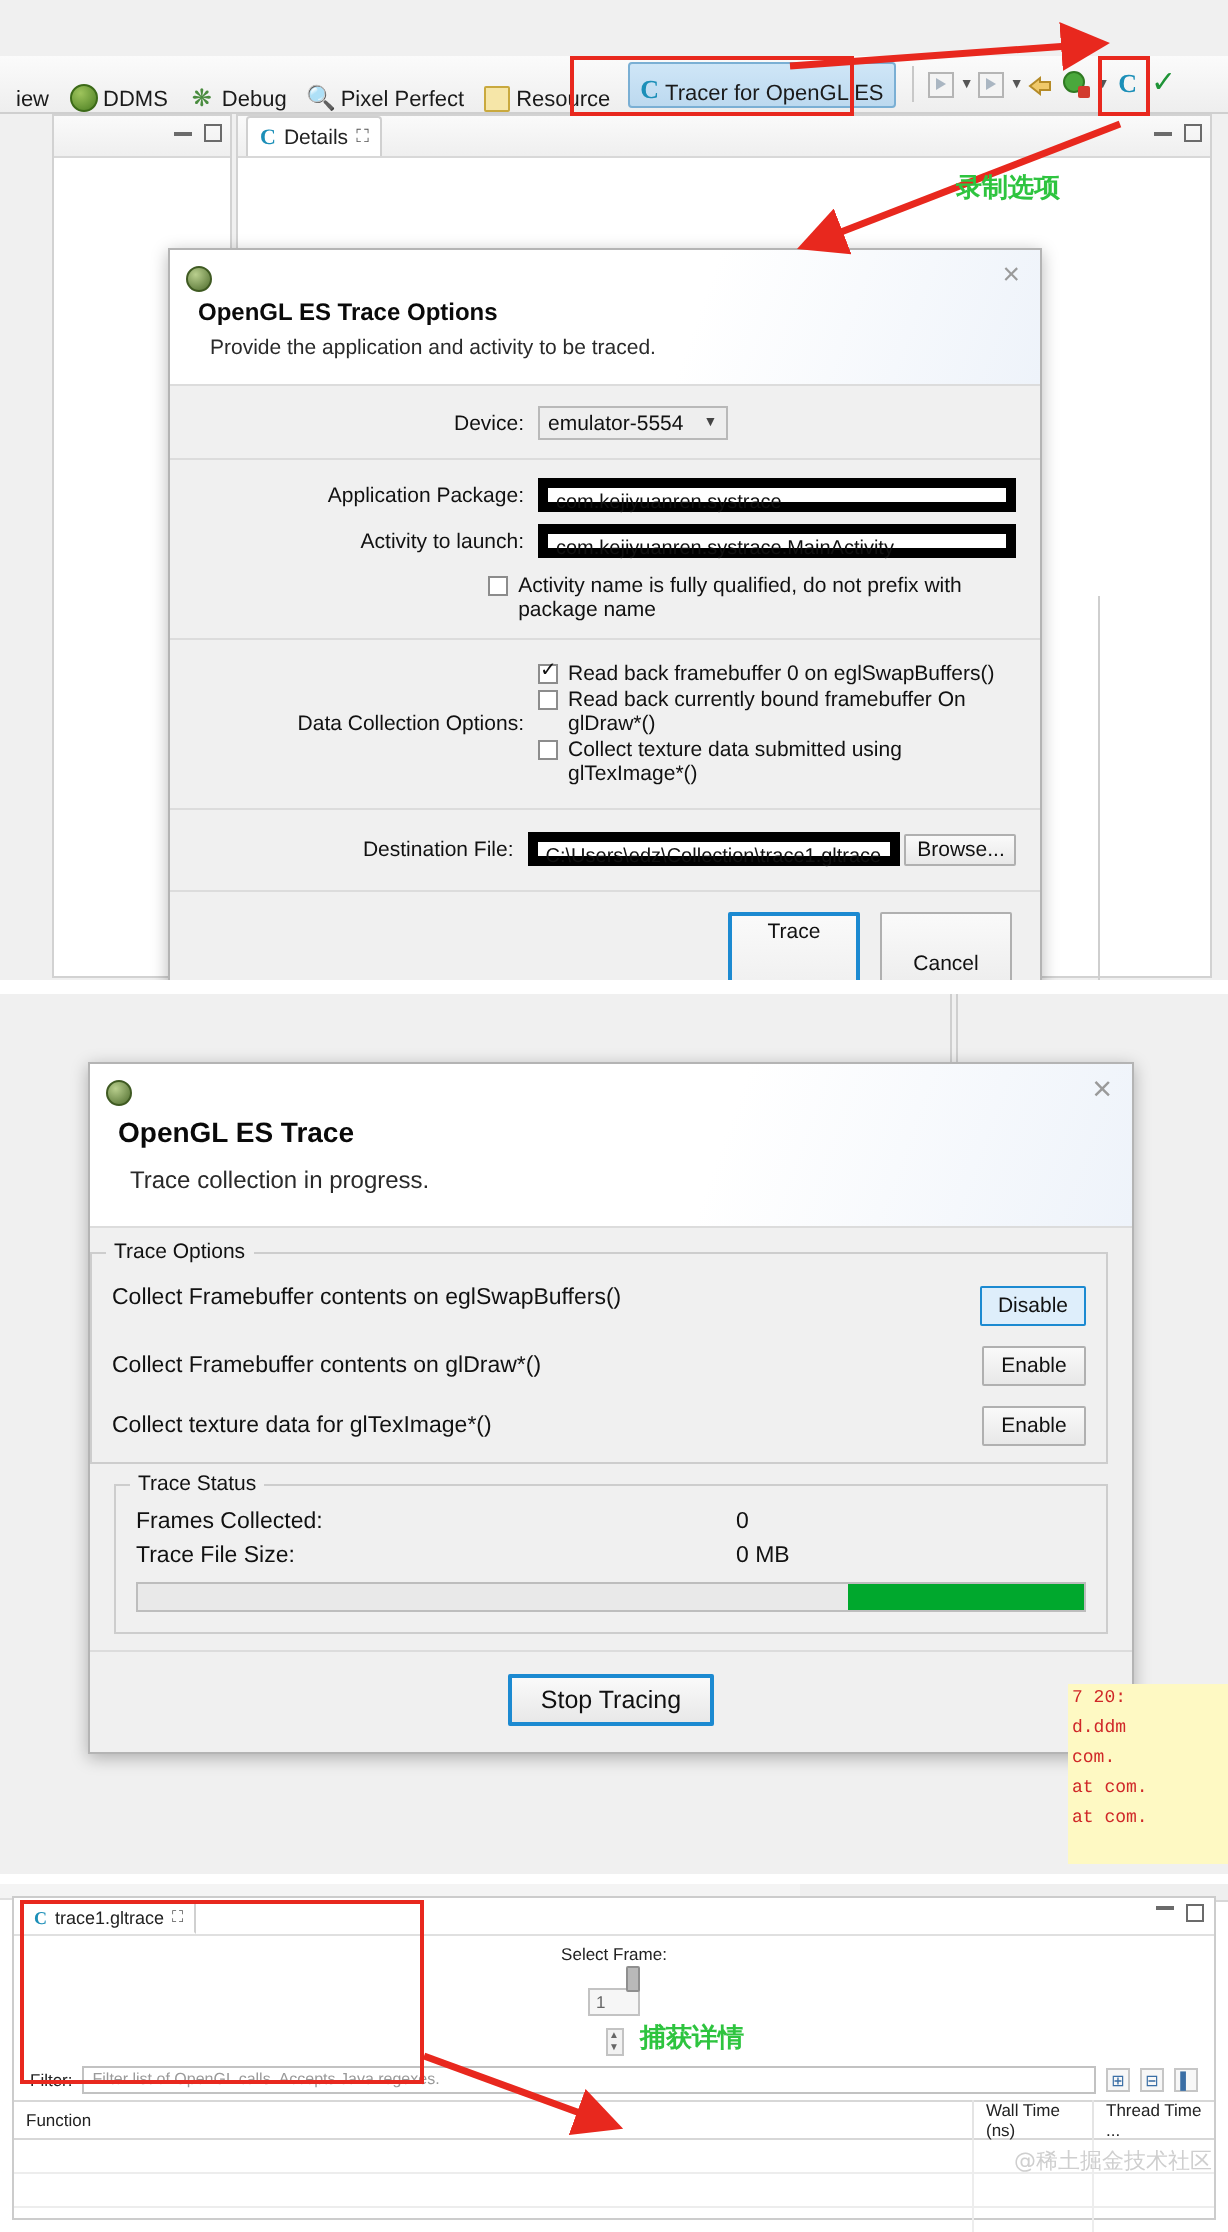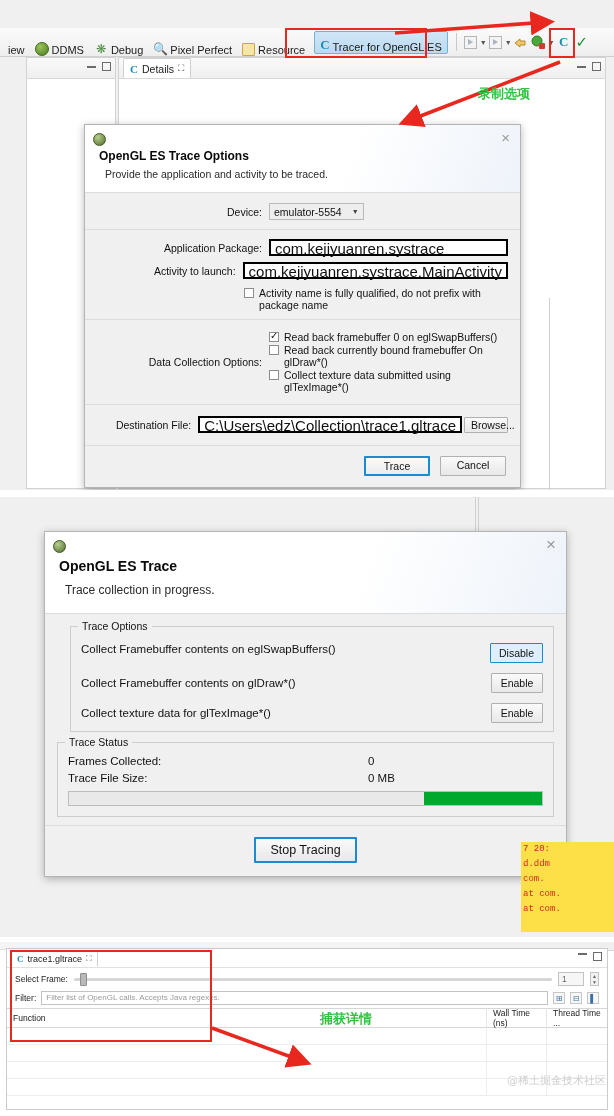--- a/index.html
+++ b/index.html
@@ -53,43 +53,43 @@
   .dlg-icon { position:absolute; left:8px; top:8px; width:13px;height:13px;border-radius:50%;
               background: radial-gradient(circle at 35% 30%, #b9cf8e, #4d6b2c); border:1px solid #3f5a22;}
   .dlg-x { position:absolute; right:10px; top:6px; font-size:15px; color:#9a9a9a; line-height:14px; cursor:pointer;}
   .dlg-title { font-size:12px; font-weight:bold; color:#0a0a0a; margin:14px 0 0 0;}
   .dlg-sub { font-size:10.5px; color:#2a2a2a; margin:5px 0 0 6px;}
   .dlg-body { padding:0; }
   .hsep { height:1px; background:#dcdcdc; }
 
   .frow { display:flex; align-items:center; padding:3px 12px; font-size:10.5px; color:#111;}
   .flabel { text-align:right; padding-right:7px; white-space:nowrap; }
-  .finput { flex:1; height:17px; background:#fff; border:2px solid #000000; font-size:15px; color:#111;
+  .finput { flex:1; height:17px; background:#fff; border:5px solid #000000; font-size:10px; color:#111;
             padding:0 4px; line-height:15px; }
   .fselect { height:17px; background:#eeeeee; border:1px solid #b9b9b9; font-size:10.5px; color:#111;
              padding:0 4px; display:inline-flex; align-items:center; gap:10px;}
   .chev { font-size:7px; color:#444;}
   .cbrow { display:flex; align-items:flex-start; gap:5px; font-size:10.5px; color:#111; margin:1px 0;}
   .cb { width:10px;height:10px;border:1px solid #8c8c8c;background:#fff; display:inline-block; position:relative; margin-top:1px; flex:none;}
   .cb.on::after { content:"✓"; position:absolute; left:0px; top:-3px; font-size:10px; color:#111; }
   .btn { border:1px solid #b0b0b0; background:linear-gradient(#fafafa,#e8e8e8); font-size:10.5px; color:#111;
-         padding:2px 10px; border-radius:1px; min-width:44px; text-align:center; cursor:pointer;}
+         padding:19px 10px; border-radius:1px; min-width:44px; text-align:center; cursor:pointer;}
   .btn.primary { border:2px solid #1c8ad1; background:linear-gradient(#fafafa,#ececec); padding:2px 9px;}
   .group { border:1px solid #cdcdcd; margin:8px 10px; padding:6px 8px 8px 8px; position:relative; background:#f0f0f0;}
   .group > .gtitle { position:absolute; top:-7px; left:7px; background:#f0f0f0; padding:0 4px; font-size:10.5px; color:#111;}
 
   
   .strip2 { position:absolute; left:0; top:497px; width:614px; height:440px; background:#f0f0f0; overflow:hidden;}
 
   
   .strip3 { position:absolute; left:0; top:942px; width:614px; height:174px; background:#ffffff; overflow:hidden;}
   .tv { position:absolute; left:6px; top:6px; right:6px; bottom:6px; background:#fff; border:1px solid #cccccc;}
   .tvtab { display:flex; align-items:center; gap:4px; font-size:9px; color:#222; background:#fff;
            border:1px solid #d0d0d0; border-bottom:1px solid #fff; height:16px; padding:0 5px; margin:2px 0 0 4px; width:fit-content;}
-  .sliderrow { display:flex; align-items:center; font-size:8.5px; color:#222; padding:4px 8px 2px 8px; gap:6px;}
+  .sliderrow { display:flex; align-items:center; font-size:8.5px; color:#222; padding:4px 8px 2px 8px; gap:6px;flex-direction:column;}
   .track { flex:1; height:3px; background:#d6d6d6; border-radius:2px; position:relative;}
   .thumb { position:absolute; left:6px; top:-5px; width:7px; height:13px; background:#b9b9b9; border:1px solid #8f8f8f; border-radius:1px;}
   .spin { width:26px; height:14px; border:1px solid #c3c3c3; background:#f6f6f6; font-size:8.5px; color:#666; padding:0 3px; line-height:12px;}
   .spinbtns { width:9px;height:14px;border:1px solid #c3c3c3;background:#f2f2f2; display:flex;flex-direction:column;align-items:center;justify-content:space-around; font-size:5px; color:#666;}
   .filterrow { display:flex; align-items:center; font-size:8.5px; color:#222; padding:3px 8px; gap:5px;}
   .filterinput { flex:1; height:14px; border:1px solid #c2c2c2; background:#fff; font-size:8px; color:#9a9a9a; padding:0 4px; line-height:12px;}
   .fbtn { width:12px;height:12px; border:1px solid #c6c6c6; background:#f7f7f7; color:#3a6ea5; font-size:8px; display:flex;align-items:center;justify-content:center;}
   .thead { display:flex; border-top:1px solid #d7d7d7; border-bottom:1px solid #d7d7d7; height:20px; align-items:center; font-size:8.5px; color:#222; background:#fff;}
   .th { padding:0 6px; border-right:1px solid #e4e4e4; height:20px; display:flex; align-items:center;}
   .trow { height:17px; border-bottom:1px solid #ededed; display:flex;}
@@ -275,21 +275,21 @@
     <div class="vline" style="left:478px; top:0; height:160px;"></div>
 
     <div class="dlg" style="left:44px; top:34px; width:523px; background:#f0f0f0;">
       <div class="dlg-head" style="padding:10px 14px 16px 14px;">
         <span class="dlg-icon"></span>
         <span class="dlg-x" style="font-size:17px;">×</span>
         <div class="dlg-title" style="font-size:14px; margin-top:16px;">OpenGL ES Trace</div>
         <div class="dlg-sub" style="font-size:12px; margin-top:9px;">Trace collection in progress.</div>
       </div>
 
-      <div class="group" style="margin:12px 12px 6px 25px; padding:10px 10px 8px 10px;">
+      <div class="group" style="margin:12px 12px 6px 0; padding:10px 10px 8px 10px;">
         <span class="gtitle">Trace Options</span>
 
         <div style="display:flex; align-items:flex-start; justify-content:space-between; margin:6px 0 10px 0;">
           <span style="font-size:11.5px;color:#111;">Collect Framebuffer contents on eglSwapBuffers()</span>
           <span class="btn" style="border:1.5px solid #1c8ad1;background:#deeefb;min-width:52px;padding:3px 8px;">Disable</span>
         </div>
         <div style="display:flex; align-items:center; justify-content:space-between; margin:0 0 10px 0;">
           <span style="font-size:11.5px;color:#111;">Collect Framebuffer contents on glDraw*()</span>
           <span class="btn" style="min-width:52px;padding:3px 8px;">Enable</span>
         </div>
@@ -313,21 +313,21 @@
           <div id="progbar" style="position: absolute; right: 0px; top: 0px; bottom: 0px; background: rgb(0, 168, 45); width: 25%;"></div>
         </div>
       </div>
 
       <div class="hsep"></div>
       <div style="display:flex; justify-content:center; padding:11px 0 13px 0;">
         <span class="btn" style="border:2px solid #1c8ad1; font-size:12.5px; padding:4px 14px;">Stop Tracing</span>
       </div>
     </div>
 
-    <div style="position:absolute; right:0; top:345px; width:93px; height:90px; background:#fde047;">
+    <div style="position:absolute; right:0; top:345px; width:80px; height:90px; background:#fef9c3;">
       <div class="cline">7 20:</div>
       <div class="cline">d.ddm</div>
       <div class="cline">com.</div>
       <div class="cline">at com.</div>
       <div class="cline">at com.</div>
     </div>
   </div>
 
   <div class="strip3">
     <div style="position:absolute;left:0;top:0;width:614px;height:8px;background:#f4f4f4;border-bottom:1px solid #e0e0e0;"></div>

